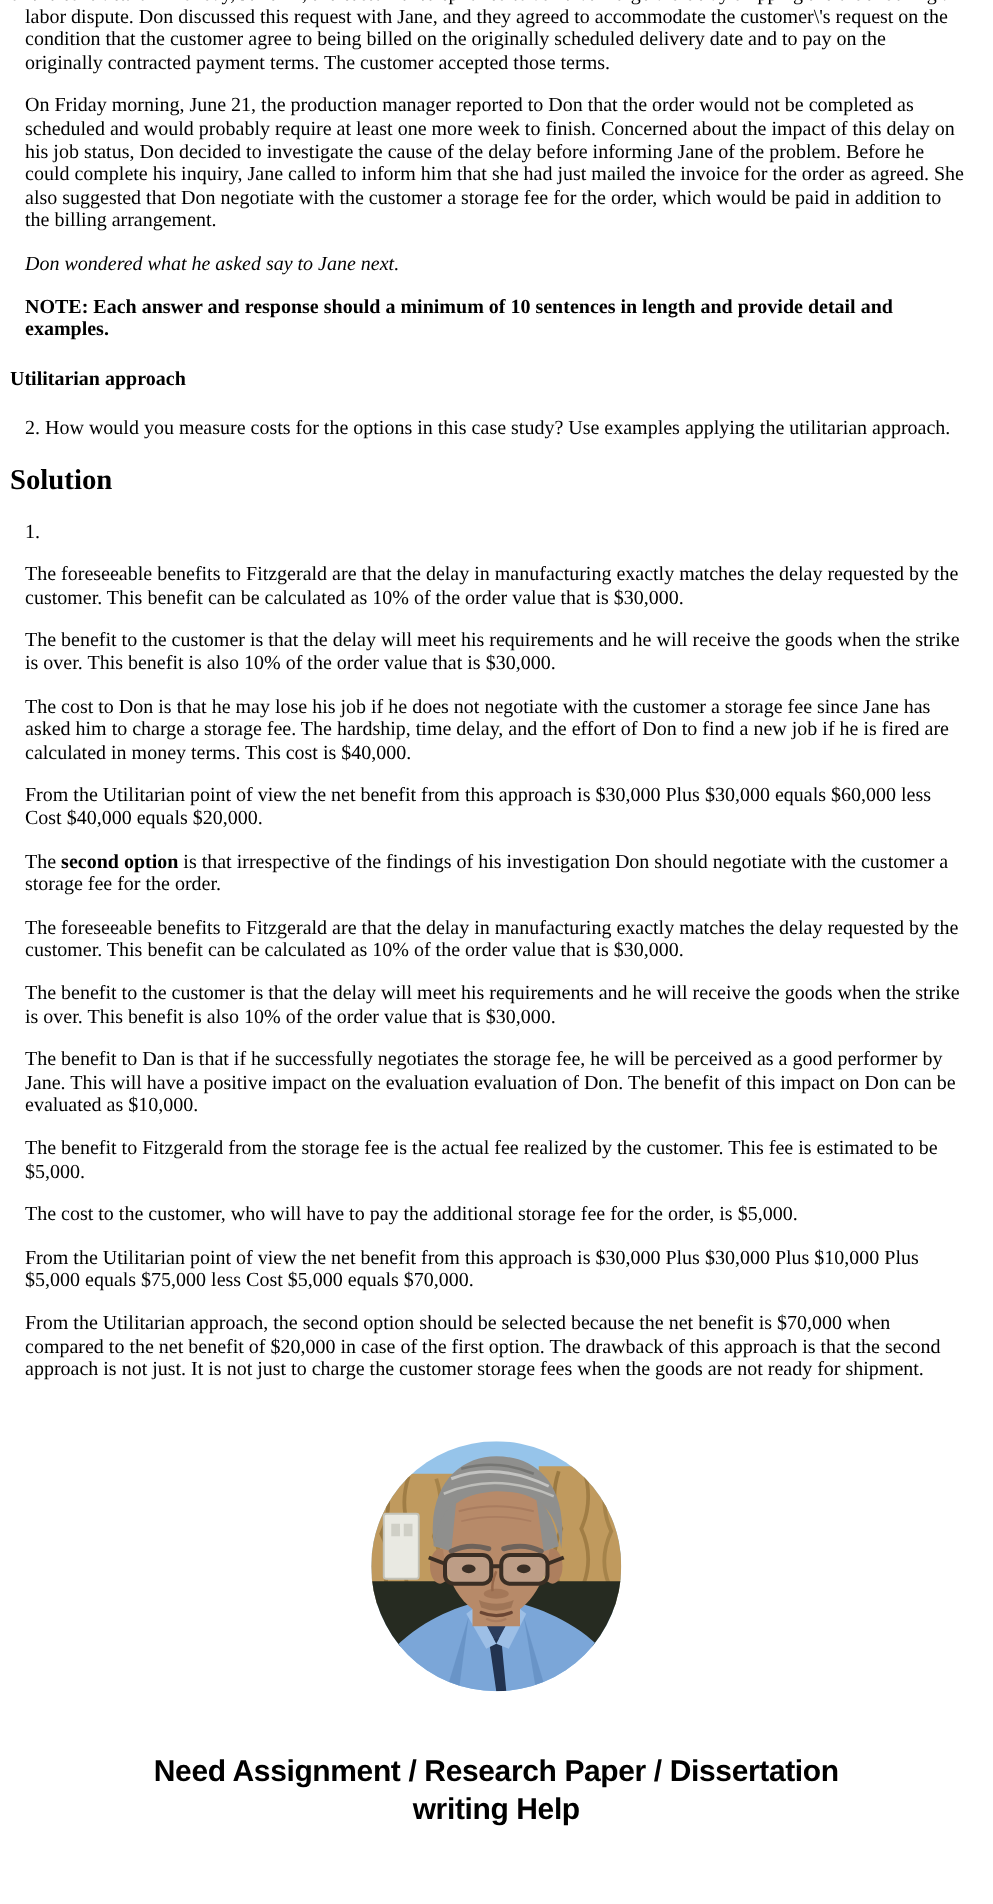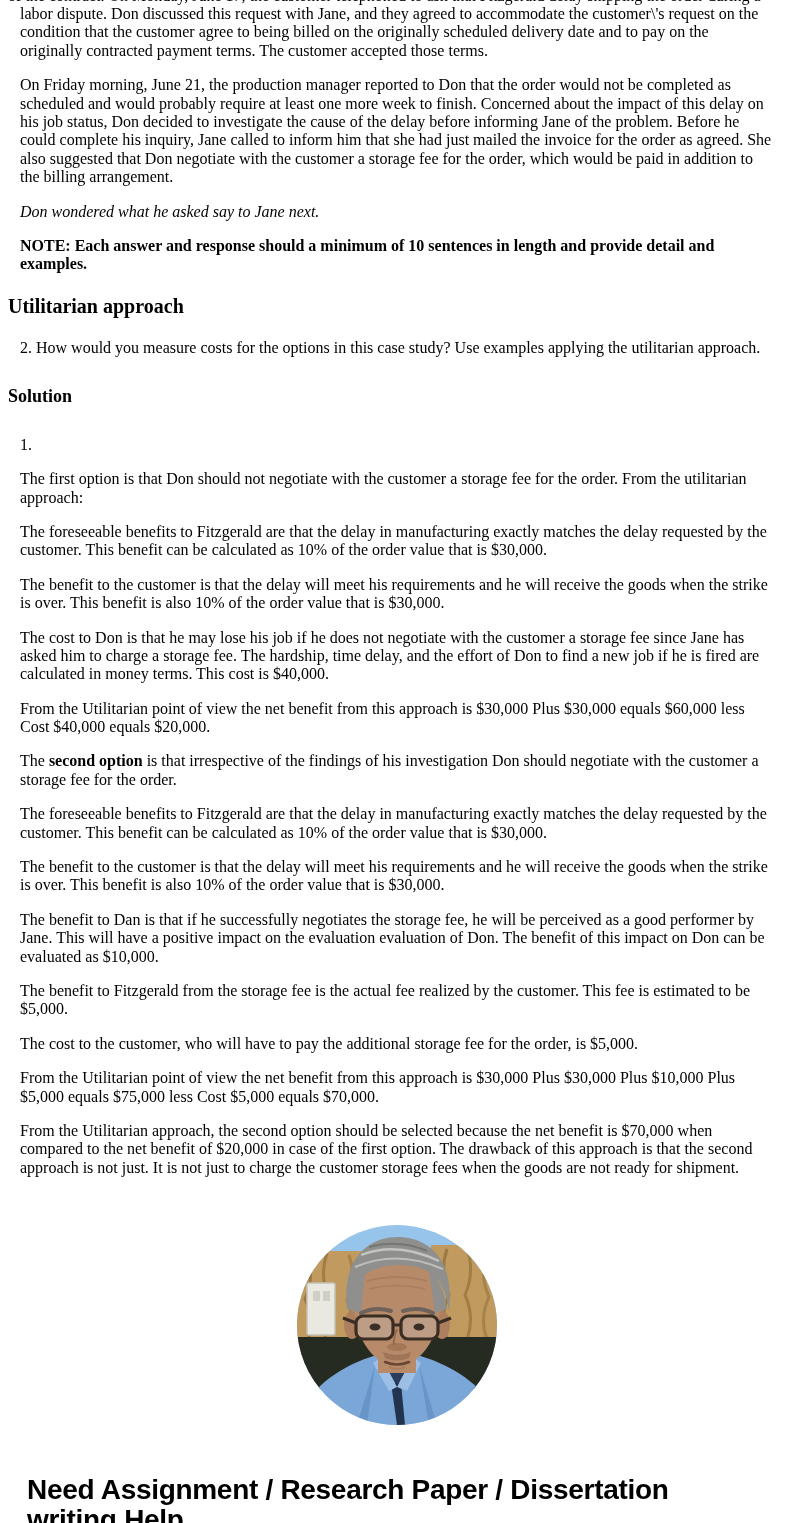--- a/index.html
+++ b/index.html
@@ -22,41 +22,41 @@
     margin: -13px 0 0 0;
     white-space: nowrap;
     overflow: hidden;
     height: 18px;
   }
   .para { margin: 16px 12px; }
   .para.first { margin-top: 0; }
   .italic { font-style: italic; }
   .bold { font-weight: bold; }
   .sub-heading {
-    font-size: 20px;
+    font-size: 16px;
     font-weight: bold;
     margin: 21px 0;
   }
   .solution-heading {
-    font-size: 18px;
+    font-size: 23px;
     font-weight: bold;
-    margin: 29px 0;
+    margin: 19px 0;
   }
   .avatar-wrap {
     margin: 48px auto 0;
     width: 200px;
     height: 200px;
   }
   .avatar-wrap svg { display: block; }
   .footer {
     font-family: "Liberation Sans", "DejaVu Sans", sans-serif;
     font-weight: bold;
-    font-size: 28px;
+    font-size: 24px;
     line-height: 30px;
-    text-align: left;
+    text-align: center;
     max-width: 740px;
     margin: 50px auto 30px;
     letter-spacing: -0.3px;
   }
 </style>
 </head>
 <body>
 
 <div class="page">
 
@@ -71,21 +71,20 @@
   <p class="para bold">NOTE: Each answer and response should a minimum of 10 sentences in length and provide detail and examples.</p>
 
   <div class="sub-heading">Utilitarian approach</div>
 
   <p class="para">2. How would you measure costs for the options in this case study? Use examples applying the utilitarian approach.</p>
 
   <div class="solution-heading">Solution</div>
 
   <p class="para">1.</p>
 
-  <p class="para">The first option is that Don should not negotiate with the customer a storage fee for the order. From the utilitarian approach:</p>
   <p class="para">The foreseeable benefits to Fitzgerald are that the delay in manufacturing exactly matches the delay requested by the customer. This benefit can be calculated as 10% of the order value that is $30,000.</p>
   <p class="para">The benefit to the customer is that the delay will meet his requirements and he will receive the goods when the strike is over. This benefit is also 10% of the order value that is $30,000.</p>
   <p class="para">The cost to Don is that he may lose his job if he does not negotiate with the customer a storage fee since Jane has asked him to charge a storage fee. The hardship, time delay, and the effort of Don to find a new job if he is fired are calculated in money terms. This cost is $40,000.</p>
   <p class="para">From the Utilitarian point of view the net benefit from this approach is $30,000 Plus $30,000 equals $60,000 less Cost $40,000 equals $20,000.</p>
 
   <p class="para"><span>The </span><span class="bold">second option</span><span> is that irrespective of the findings of his investigation Don should negotiate with the customer a storage fee for the order.</span></p>
 
   <p class="para">The foreseeable benefits to Fitzgerald are that the delay in manufacturing exactly matches the delay requested by the customer. This benefit can be calculated as 10% of the order value that is $30,000.</p>
   <p class="para">The benefit to the customer is that the delay will meet his requirements and he will receive the goods when the strike is over. This benefit is also 10% of the order value that is $30,000.</p>
   <p class="para">The benefit to Dan is that if he successfully negotiates the storage fee, he will be perceived as a good performer by Jane. This will have a positive impact on the evaluation evaluation of Don. The benefit of this impact on Don can be evaluated as $10,000.</p>

